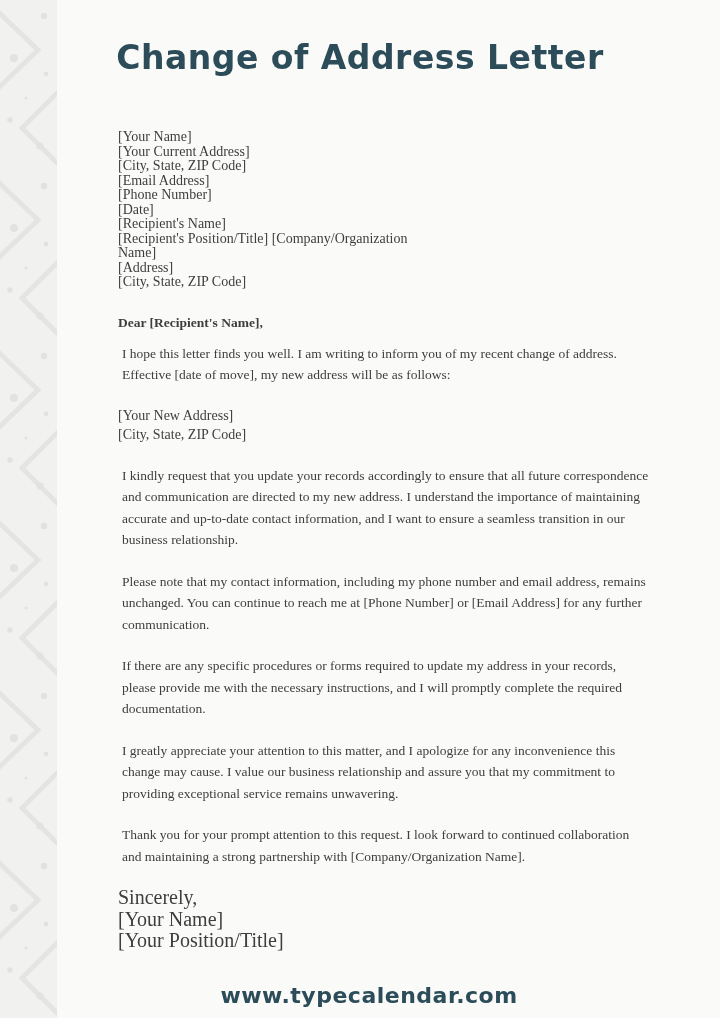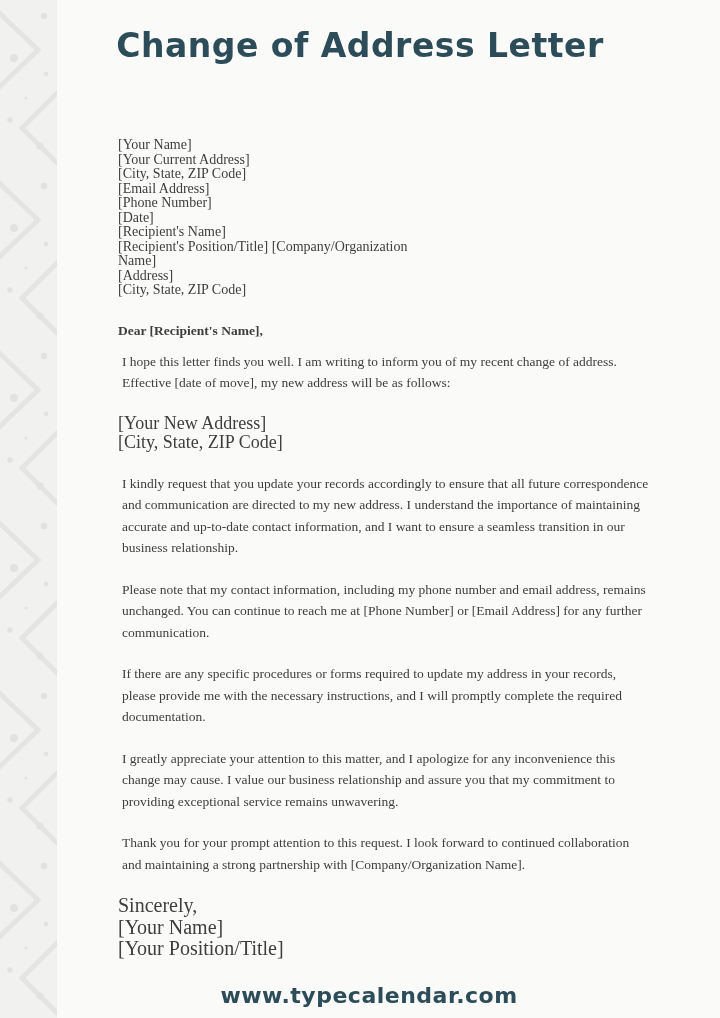--- a/index.html
+++ b/index.html
@@ -15,50 +15,50 @@
     background: #fafaf9;
   }
   .sidebar {
     position: absolute; left: 0; top: 0;
     width: 57px; height: 1018px;
     background: #f1f1ef;
     overflow: hidden;
   }
   .sidebar svg { display: block; }
   .doc-header {
-    position: absolute; left: 0; top: 0; right: 0;
+    position: absolute; left: 0; top: 12px; right: 0;
     text-align: center;
   }
   .doc-title {
     margin: 26px 0 0 0;
     font-family: "DejaVu Sans", "Liberation Sans", sans-serif;
     font-weight: 700;
     font-size: 33px;
     letter-spacing: 0.5px;
     color: #2b4c58;
   }
   .content {
-    position: absolute; left: 118px; top: 16px;
+    position: absolute; left: 118px; top: 8px;
     width: 534px;
     font-size: 13.5px;
     color: #3e3e3e;
   }
   .sender-block {
     margin-top: 122px;
     font-size: 14px;
     line-height: 14.5px;
   }
   .salutation {
     margin: 23px 0 0 0;
     font-weight: 700;
     line-height: 20px;
   }
   .para { margin: 20px 0 0 4px; line-height: 21.5px; }
   .para.first { margin-top: 10px; }
-  .addr-block { margin-top: 20px; line-height: 19.5px; font-size: 18px; }
+  .addr-block { margin-top: 20px; line-height: 19.5px; font-size: 14px; }
   .closing-block { margin-top: 20px; line-height: 21.5px; font-size: 20px; }
   .doc-footer {
     position: absolute; left: 0; right: 0; bottom: 10px;
     text-align: center;
     font-family: "DejaVu Sans", "Liberation Sans", sans-serif;
     font-weight: 700;
     font-size: 22px;
     letter-spacing: 0.5px;
     color: #2b4c58;
     padding-left: 18px;

